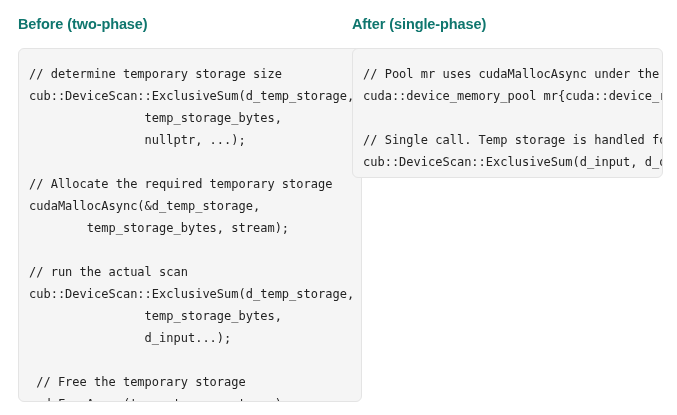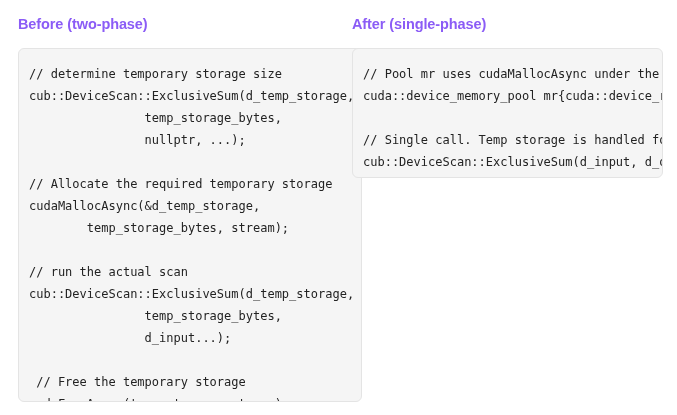--- a/index.html
+++ b/index.html
@@ -24,21 +24,21 @@
   .column {
     position: absolute;
     top: 0;
   }
   .column.left  { left: 18px;  width: 312px; }
   .column.right { left: 352px; width: 311px; }
 
   .panel-title {
     font-size: 14.5px;
     font-weight: bold;
-    color: #8b5cf6;
+    color: #0f766e;
     letter-spacing: -0.1px;
     margin: 0;
     padding: 16px 0 0 0;
     white-space: nowrap;
   }
 
   .code-panel {
     position: absolute;
     left: 0;
     top: 48px;

